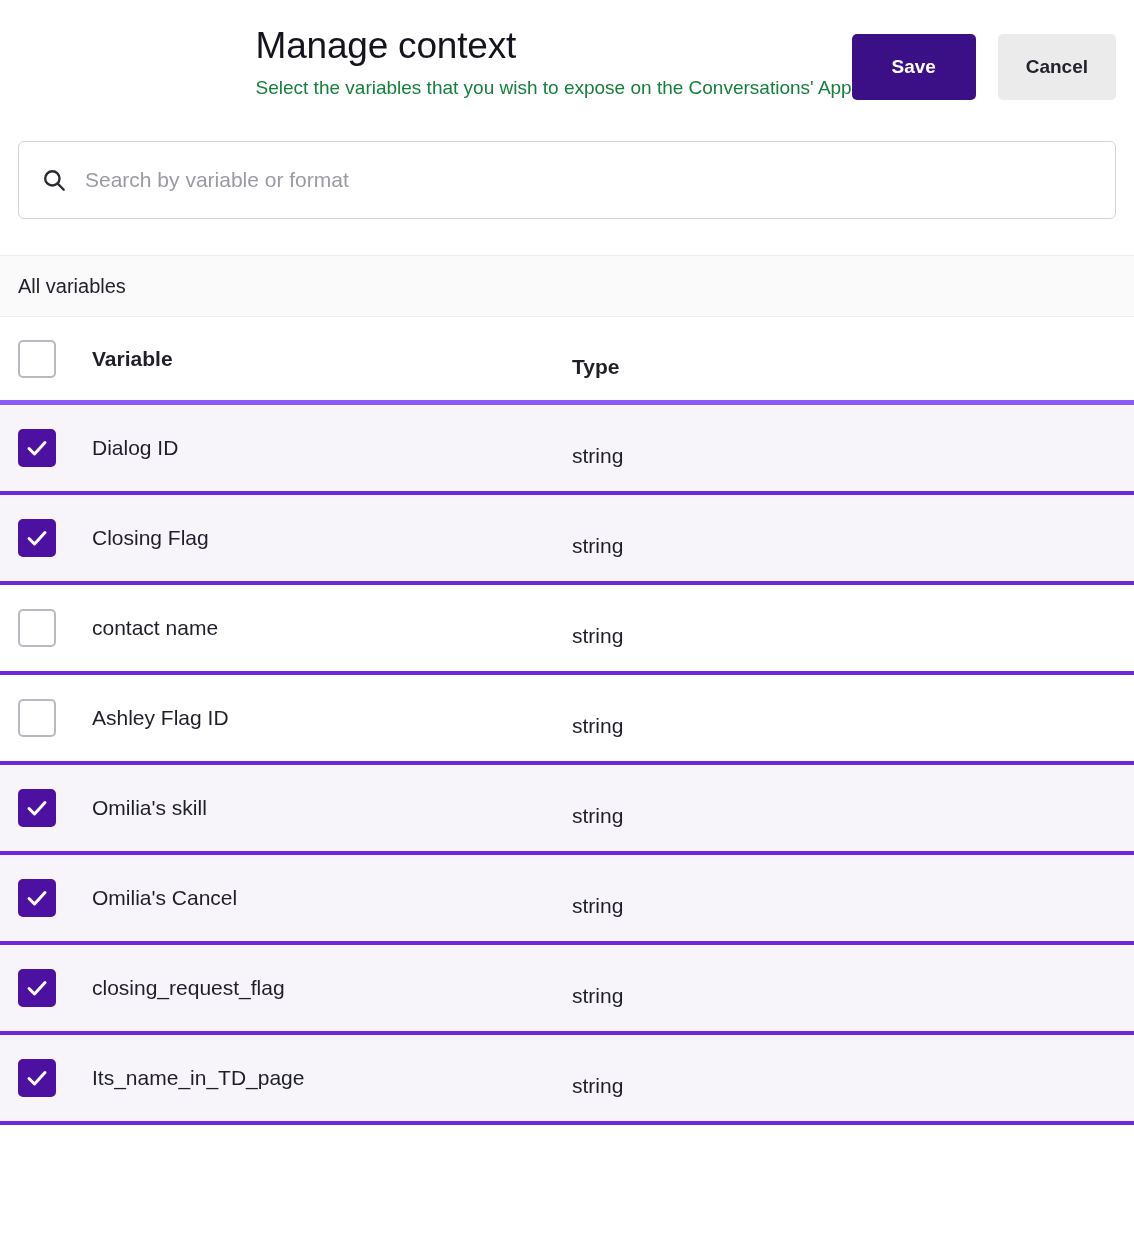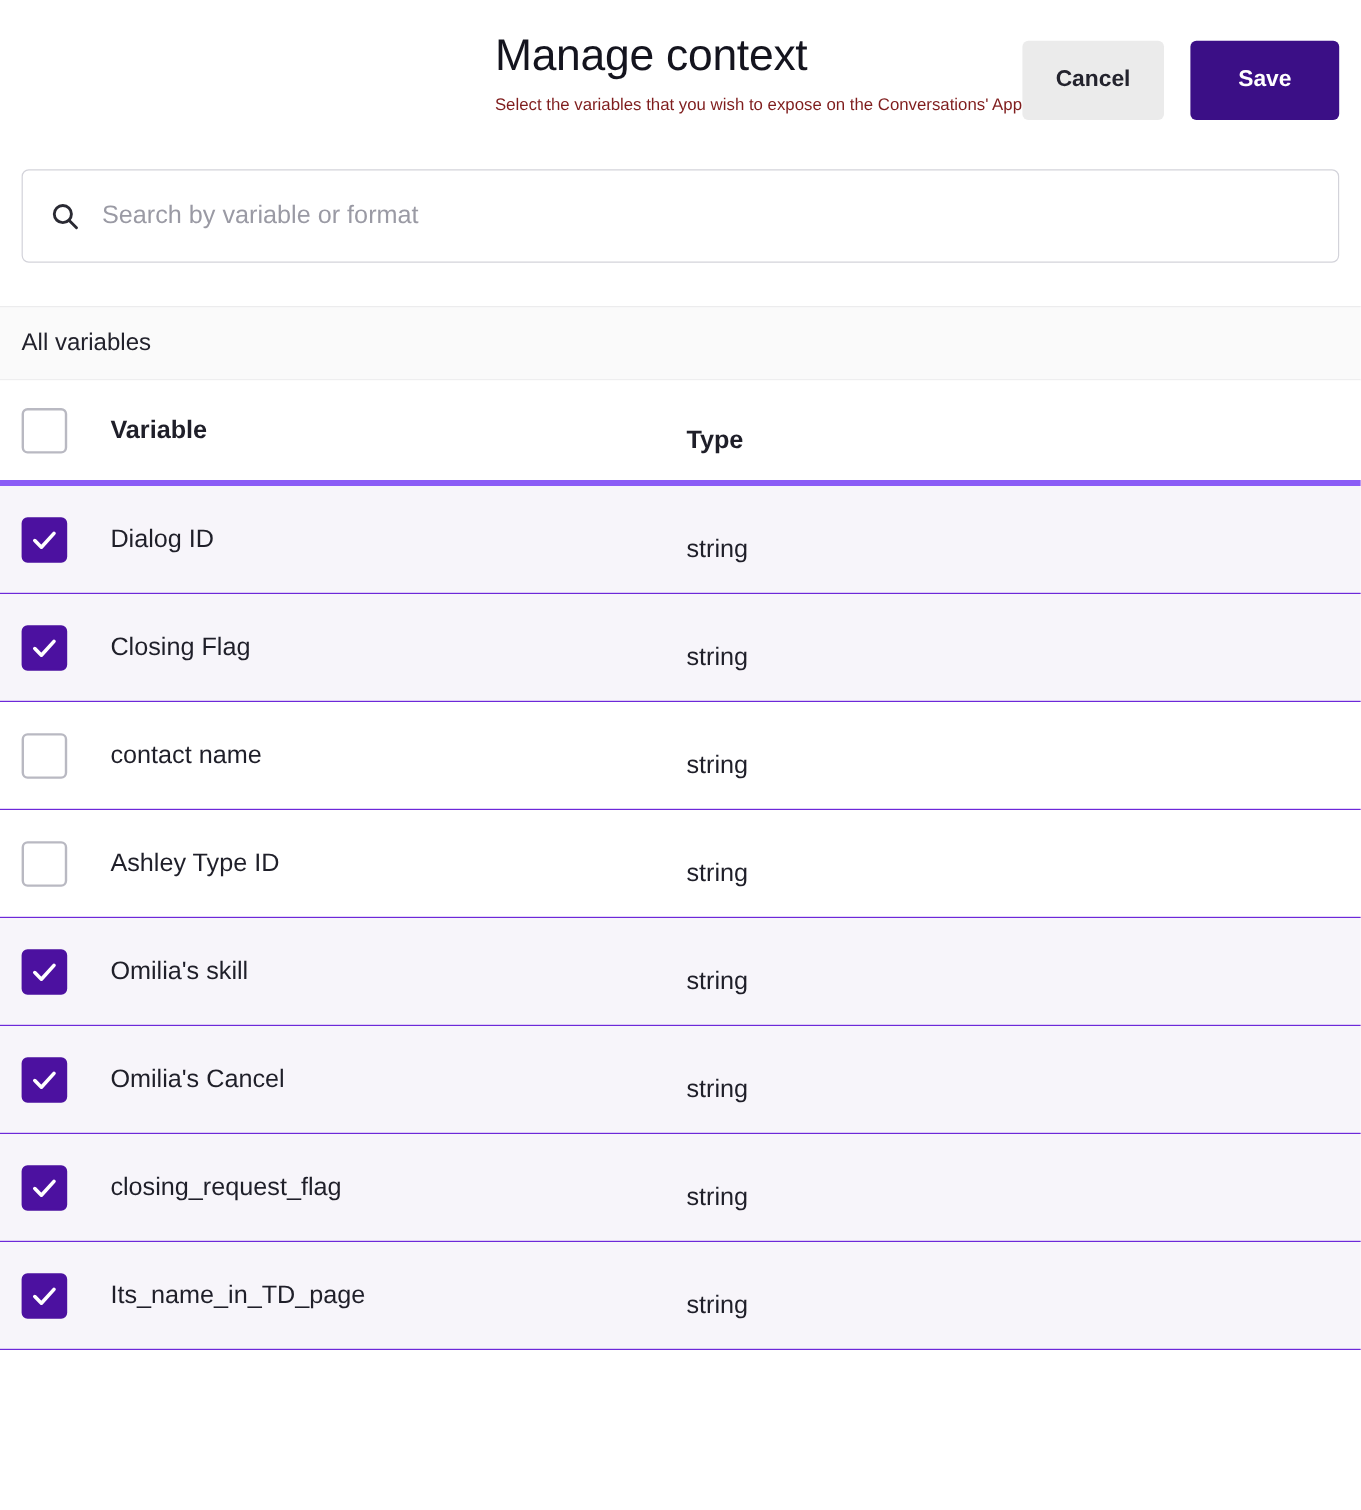--- a/index.html
+++ b/index.html
@@ -31,23 +31,23 @@
   .header-left { max-width: 680px; }
   .page-title {
     font-size: 37px;
     line-height: 44px;
     font-weight: 400;
     color: #14141e;
     margin: 0 0 6px 0;
     letter-spacing: -0.2px;
   }
   .page-subtitle {
-    font-size: 14px;
+    font-size: 19px;
     line-height: 27px;
-    color: #7f1d1d;
+    color: #15803d;
     max-width: 640px;
     margin: 0;
   }
   .header-actions {
     display: flex;
     align-items: center;
     gap: 22px;
     padding-top: 10px;
     padding-right: 0px;
   }
@@ -124,21 +124,21 @@
     color: #22222c;
   }
 
   
   .table { width: 100%; }
   .row {
     display: flex;
     align-items: center;
     height: 90px;
     padding: 0 18px;
-    border-bottom: 1px solid #6d28d9;
+    border-bottom: 4px solid #6d28d9;
   }
   .row.header-row {
     background: #ffffff;
     height: 88px;
     border-bottom: 5px solid #8b5cf6;
   }
   .row.selected { background: #f7f5fa; }
 
   .cell-check {
     width: 74px;
@@ -189,22 +189,22 @@
 <body>
 
 <div class="page">
 
   <div class="header">
     <div class="header-left">
       <h1 class="page-title">Manage context</h1>
       <p class="page-subtitle">Select the variables that you wish to expose on the Conversations' App</p>
     </div>
     <div class="header-actions">
+      <button class="btn btn-save">Save</button>
       <button class="btn btn-cancel">Cancel</button>
-      <button class="btn btn-save">Save</button>
     </div>
   </div>
 
   <div class="search-wrap">
     <div class="search-box">
       <span class="search-icon">
         <svg width="26" height="26" viewBox="0 0 24 24" fill="none" stroke="currentColor" stroke-width="2.2" stroke-linecap="round">
           <circle cx="10.5" cy="10.5" r="6.6"></circle>
           <line x1="15.4" y1="15.4" x2="21" y2="21"></line>
         </svg>
@@ -262,21 +262,21 @@
       <div class="cell-var">contact name</div>
       <div class="cell-type">string</div>
     </div>
 
     <div class="row">
       <div class="cell-check">
         <span class="checkbox">
           
         </span>
       </div>
-      <div class="cell-var">Ashley Type ID</div>
+      <div class="cell-var">Ashley Flag ID</div>
       <div class="cell-type">string</div>
     </div>
 
     <div class="row selected">
       <div class="cell-check">
         <span class="checkbox checked">
           <svg class="tick" width="24" height="24" viewBox="0 0 24 24" fill="none" stroke="#ffffff" stroke-width="3" stroke-linecap="round" stroke-linejoin="round">
               <polyline points="4,12.5 9.5,18 20,6.5"></polyline>
             </svg>
         </span>

